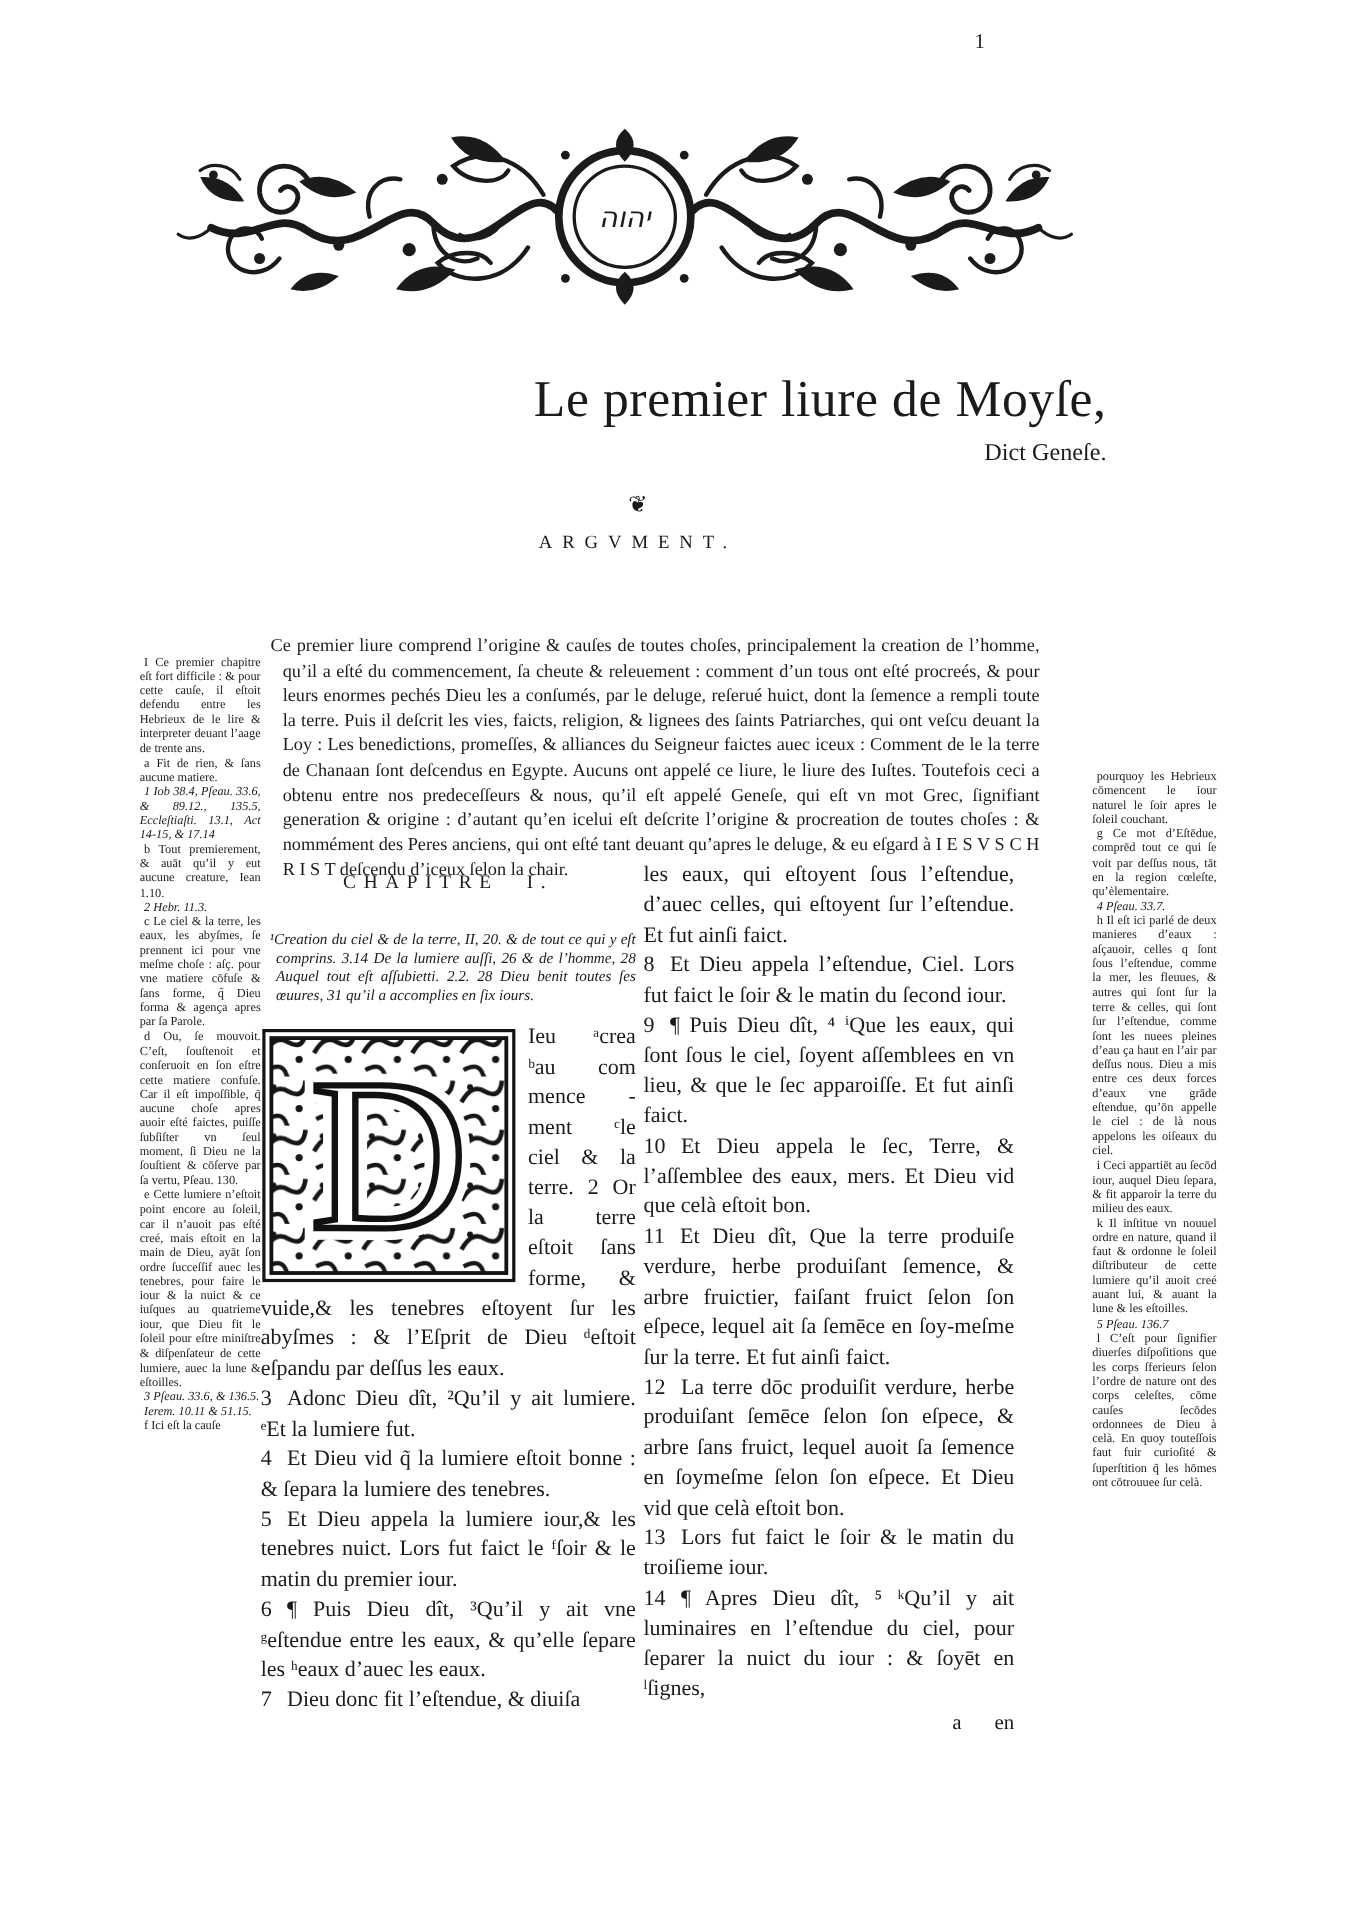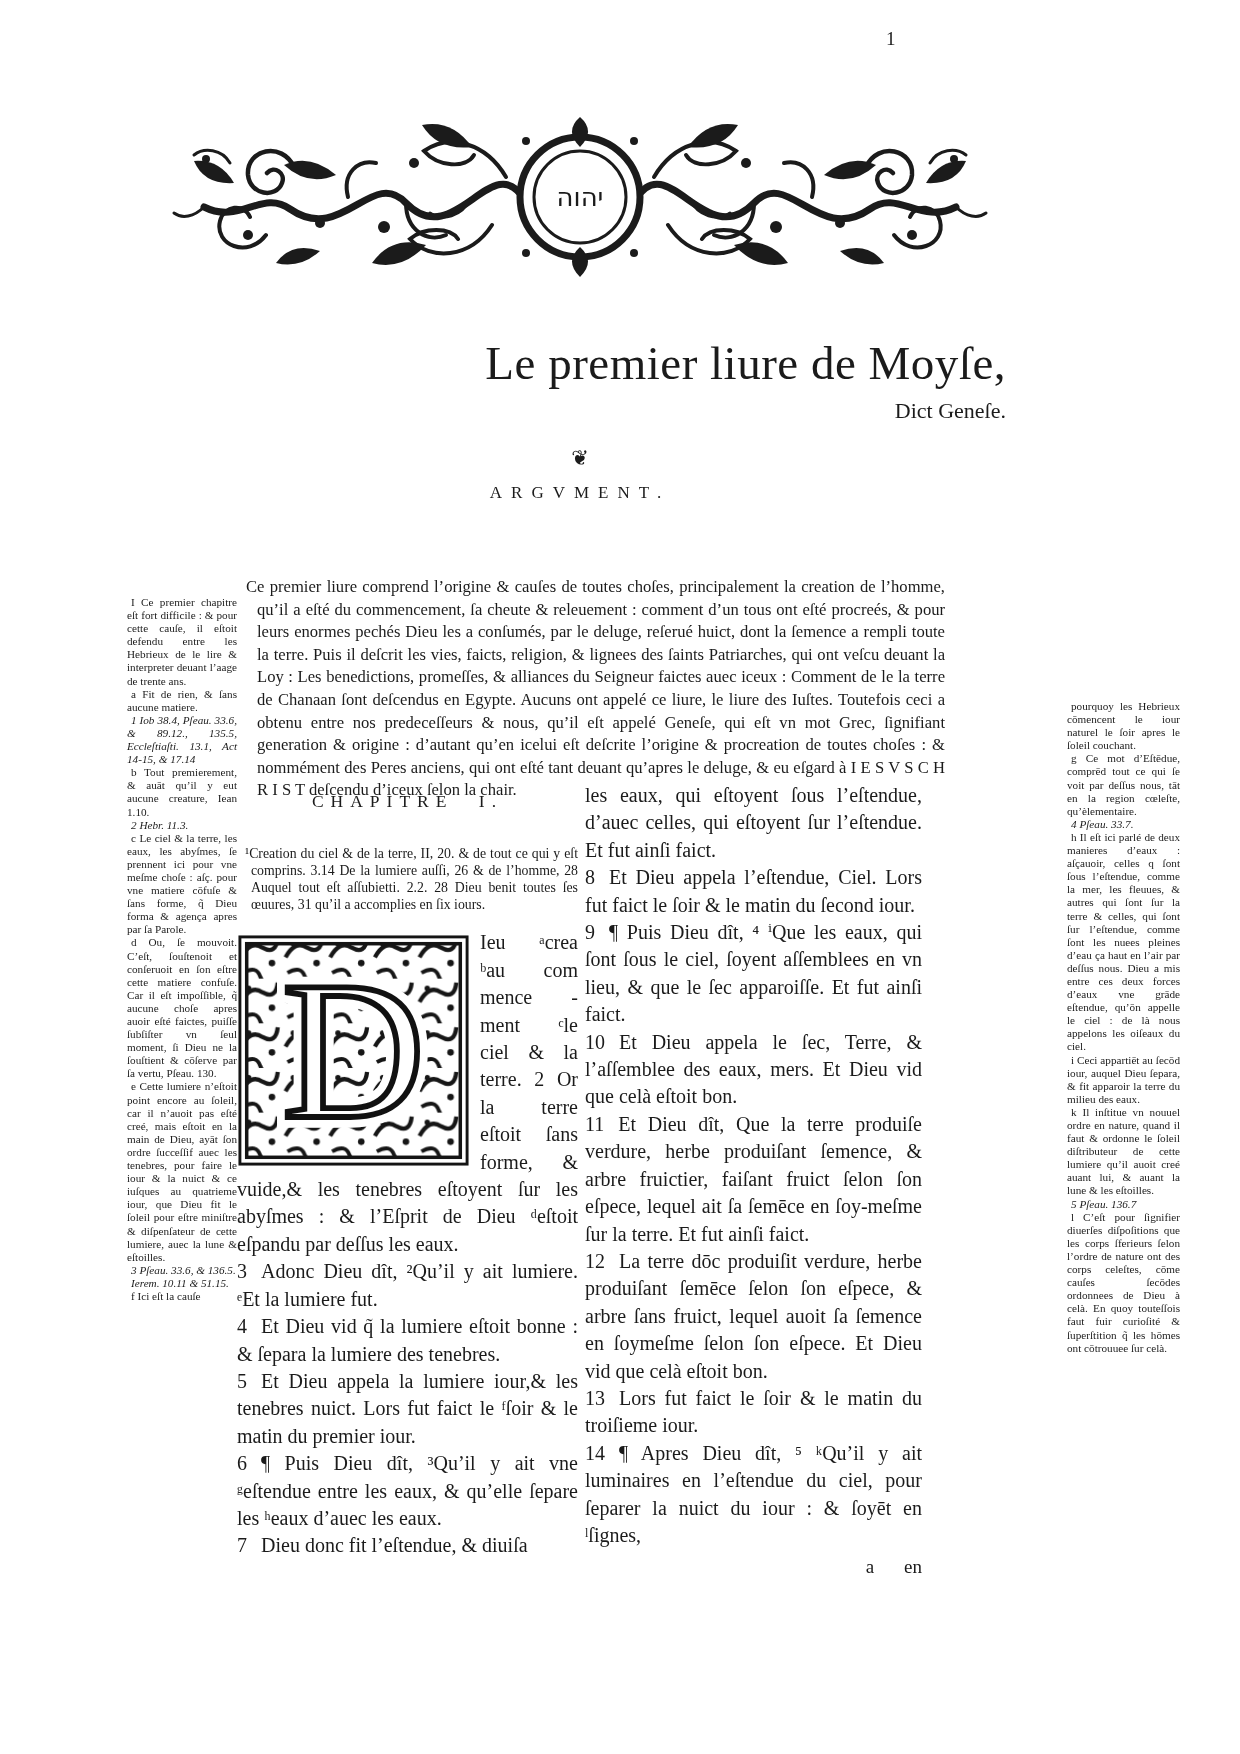--- a/index.html
+++ b/index.html
@@ -3,41 +3,41 @@
 <meta charset="utf-8">
 <style>
   html,body{margin:0;padding:0;background:#e8e8e8;}
   .page{
     position:relative;width:1240px;height:1754px;margin:0 auto;
     background:#ffffff;color:#1b1b1b;
     font-family:"Liberation Serif","DejaVu Serif",serif;
     overflow:hidden;
   }
   .folio{position:absolute;left:886px;top:28px;font-size:19px;}
-  .headpiece{position:absolute;left:170px;top:103px;width:820px;height:188px;}
+  .headpiece{position:absolute;left:158px;top:103px;width:820px;height:188px;font-style:italic;}
   .headpiece svg{width:100%;height:100%;display:block;}
   .titleblock{position:absolute;left:186px;top:336px;width:820px;text-align:right;}
   .title{font-size:47px;font-weight:normal;margin:0;letter-spacing:.5px;}
   .subtitle{font-size:22px;font-weight:normal;margin:8px 0 13px;}
   .fleuron{position:absolute;left:170px;top:446px;width:820px;text-align:center;font-size:21px;}
   .argument-heading{position:absolute;left:170px;top:483px;width:820px;text-align:center;
     font-size:17px;letter-spacing:9px;}
   .argument{position:absolute;left:246px;top:576px;width:688px;
     font-size:16.6px;line-height:22.6px;text-align:justify;
     text-indent:-11px;padding-left:11px;}
   .margin-col{position:absolute;font-size:11.2px;line-height:13.1px;text-align:justify;}
   .margin-col p{margin:0;text-indent:4px;}
   .margin-col p.ref{font-style:italic;}
   #left-margin{left:127px;top:596px;width:110px;}
-  #right-margin{left:1067px;top:700px;width:113px;font-family:Liberation Serif, serif;}
+  #right-margin{left:993px;top:700px;width:113px;font-family:Liberation Serif, serif;}
   .maincol{position:absolute;font-size:20px;line-height:27.4px;text-align:justify;}
   #col1{left:237px;top:788px;width:341px;}
   #col2{left:585px;top:782px;width:337px;}
   .chap-head{text-align:center;font-size:17.5px;letter-spacing:7px;word-spacing:14px;margin:0 0 30px;}
-  .chap-summary{font-size:13.8px;line-height:17px;text-align:justify;
+  .chap-summary{font-style:italic;font-size:13.8px;line-height:17px;text-align:justify;
     margin:0 0 16px;padding-left:14px;text-indent:-6px;}
   .dropcap{float:left;width:233px;height:233px;margin:5px 10px 3px 0;}
   .verse{margin:0;}
   .vnum{display:inline-block;padding-right:14px;}
   .catchword-row{position:absolute;left:585px;top:1556px;width:337px;text-align:right;
     font-size:19px;padding-right:0;}
   .catchword-row .sig{margin-right:30px;}
   .catchword-row span{display:inline-block;}
 </style>
 </head>

